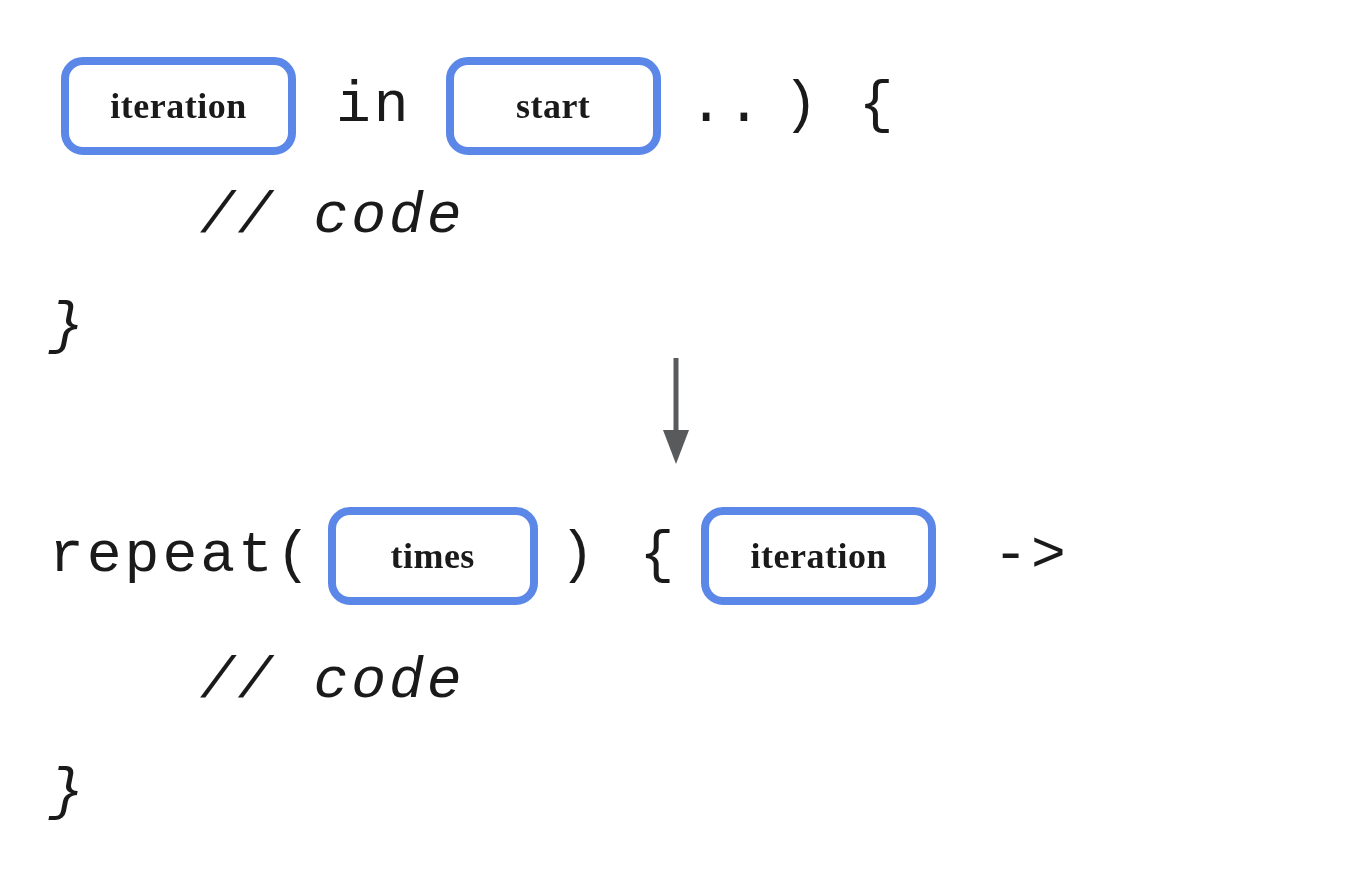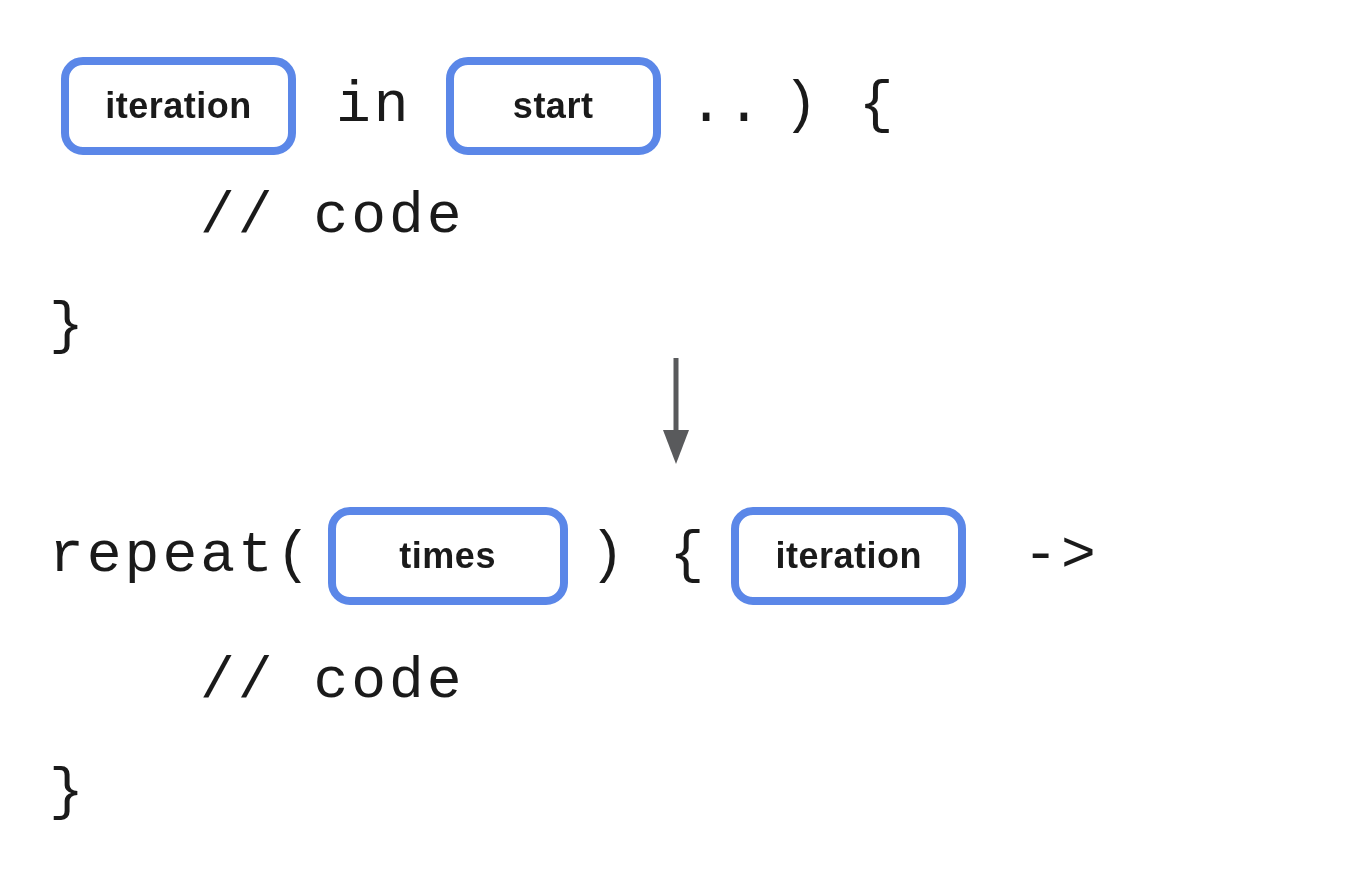--- a/index.html
+++ b/index.html
@@ -31,34 +31,35 @@
     line-height: 1;
   }
   .codeline {
     position: absolute;
     font-family: "Liberation Mono", "DejaVu Sans Mono", monospace;
     font-size: 58px;
     letter-spacing: 3px;
     color: var(--code-text, #1a1a1a);
     white-space: pre;
     line-height: 1;
+    font-style: italic;
   }
   .slot {
     box-sizing: border-box;
     height: 98px;
     border: 8px solid var(--box-border, #5b87e8);
     border-radius: 22px;
     background: var(--box-fill, #ffffff);
     display: flex;
     align-items: center;
     justify-content: center;
     flex: 0 0 auto;
   }
   .slot-label {
-    font-family: Liberation Sans, sans-serif;
+    font-family: Liberation Serif, serif;
     font-weight: bold;
     font-size: 36px;
     letter-spacing: 0.5px;
     color: var(--label-text, #1a1a1a);
     line-height: 1;
   }
   .arrow-down {
     position: absolute;
     left: 662px;
     top: 358px;
@@ -86,21 +87,21 @@
 
   <div class="codeline" style="top:298px; left:49px;">}</div>
 
   <svg class="arrow-down" width="28" height="108" viewBox="0 0 28 108" aria-hidden="true">
     <rect x="11.5" y="0" width="5" height="76" fill="currentColor"></rect>
     <polygon points="1,72 27,72 14,106" fill="currentColor"></polygon>
   </svg>
 
   <div class="row" style="top:507px; left:49px;">
     <span class="code">repeat(</span>
-    <span class="slot" style="width:240px; margin-left:14px;">
+    <span class="slot" style="width:210px; margin-left:14px;">
       <span class="slot-label">times</span>
     </span>
     <span class="code" style="margin-left:22px;">)</span>
     <span class="code" style="margin-left:42px;">{</span>
     <span class="slot" style="width:235px; margin-left:24px;">
       <span class="slot-label">iteration</span>
     </span>
     <span class="code" style="margin-left:57px;">-&gt;</span>
   </div>
 

